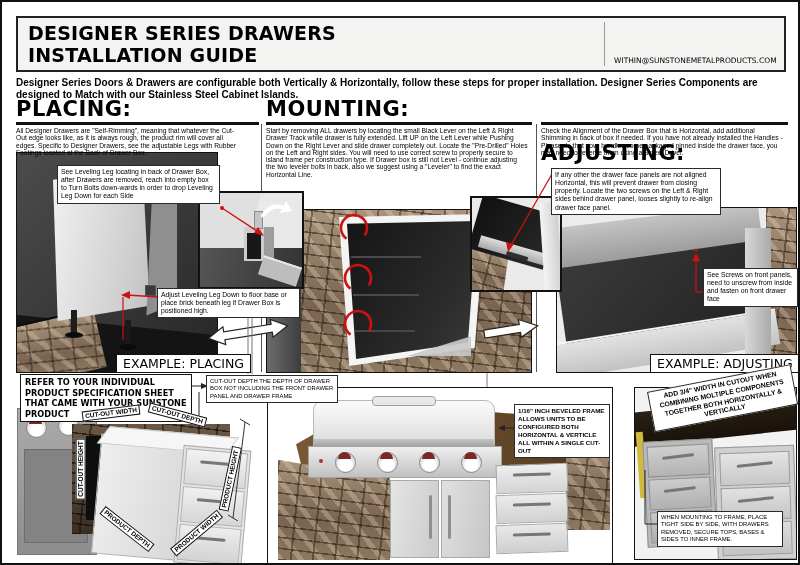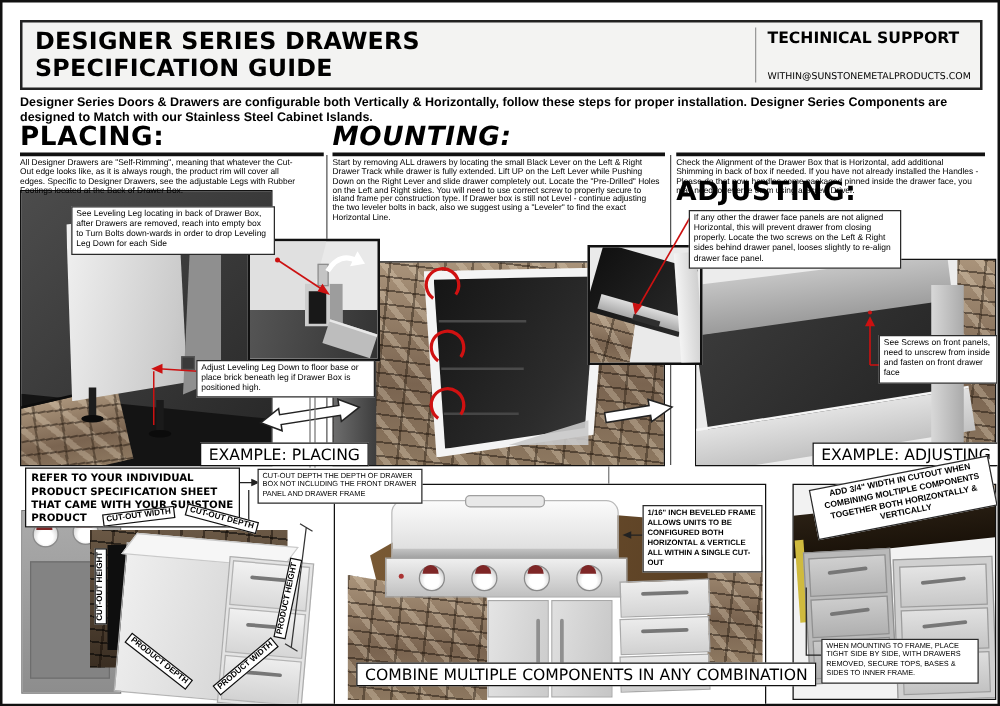--- a/index.html
+++ b/index.html
@@ -48,31 +48,30 @@
   .vhandle{position:absolute;width:3px;background:#8f8f8f;border-radius:2px;}
 </style>
 </head>
 <body>
 
 <div id="page">
 
   <div id="hdr" class="abs">
     <div class="abs hdr-title">
       <div>DESIGNER SERIES DRAWERS</div>
-      <div>SPECIFICATION GUIDE</div>
+      <div>INSTALLATION GUIDE</div>
     </div>
     <div class="abs hdr-div"></div>
-    <div class="abs sup-t">TECHINICAL SUPPORT</div>
     <div class="abs sup-e">WITHIN@SUNSTONEMETALPRODUCTS.COM</div>
   </div>
 
   <div class="abs colh" style="left:14px;top:95px;">PLACING:</div>
 
   <div id="intro" class="abs">Designer Series Doors &amp; Drawers are configurable both Vertically &amp; Horizontally, follow these steps for proper installation. Designer Series Components are designed to Match with our Stainless Steel Cabinet Islands.</div>
-  <div class="abs colh" style="left:264px;top:95px;font-style:italic;">MOUNTING:</div>
+  <div class="abs colh" style="left:264px;top:95px;">MOUNTING:</div>
   <div class="abs colh" style="left:539px;top:95px;margin-top:44px;">ADJUSTING:</div>
   <div class="abs rule" style="left:14px;top:120px;width:243px;"></div>
   <div class="abs rule" style="left:264px;top:120px;width:266px;"></div>
   <div class="abs rule" style="left:539px;top:120px;width:247px;"></div>
   <div class="abs vdiv" style="left:259px;top:122px;height:248px;"></div>
   <div class="abs vdiv" style="left:534px;top:122px;height:248px;"></div>
 
   <div class="abs colbody" style="left:14px;top:125px;width:222px;">All Designer Drawers are "Self-Rimming", meaning that whatever the Cut-Out edge looks like, as it is always rough, the product rim will cover all edges. Specific to Designer Drawers, see the adjustable Legs with Rubber Footings located at the Back of Drawer Box.</div>
   <div class="abs colbody" style="left:264px;top:125px;width:262px;">Start by removing ALL drawers by locating the small Black Lever on the Left &amp; Right Drawer Track while drawer is fully extended. Lift UP on the Left Lever while Pushing Down on the Right Lever and slide drawer completely out. Locate the "Pre-Drilled" Holes on the Left and Right sides. You will need to use correct screw to properly secure to island frame per construction type. If Drawer box is still not Level - continue adjusting the two leveler bolts in back, also we suggest using a "Leveler" to find the exact Horizontal Line.</div>
   <div class="abs colbody" style="left:539px;top:125px;width:242px;">Check the Alignment of the Drawer Box that is Horizontal, add additional Shimming in back of box if needed. If you have not already installed the Handles - Please do that now, handles come packaged pinned inside the drawer face, you may need to reverse them using a Screw Driver.</div>
@@ -126,21 +125,21 @@
     <div class="abs" style="left:6px;top:48px;width:80px;height:12px;background:linear-gradient(180deg,#dedede,#a8a8a8);transform:rotate(16deg);"></div>
     <div class="abs" style="left:34px;top:56px;width:22px;height:5px;background:#2f2f2f;transform:rotate(16deg);"></div>
     <div class="abs" style="right:0;top:4px;width:18px;height:88px;background:linear-gradient(90deg,#f4f4f4,#cfcfcf);transform:rotate(-4deg);"></div>
   </div>
 
   <div class="abs co" style="left:55px;top:163px;width:163px;">See Leveling Leg locating in back of Drawer Box, after Drawers are removed, reach into empty box to Turn Bolts down-wards in order to drop Leveling Leg Down for each Side</div>
   <div class="abs co" style="left:155px;top:286px;width:143px;">Adjust Leveling Leg Down to floor base or place brick beneath leg if Drawer Box is positioned high.</div>
   <div class="abs co" style="left:549px;top:166px;width:170px;">If any other the drawer face panels are not aligned Horizontal, this will prevent drawer from closing properly. Locate the two screws on the Left &amp; Right sides behind drawer panel, looses slightly to re-align drawer face panel.</div>
   <div class="abs co" style="left:701px;top:266px;width:95px;">See Screws on front panels, need to unscrew from inside and fasten on front drawer face</div>
 
-  <div class="abs exl" style="left:114px;top:352px;margin-left:44px;">EXAMPLE: PLACING</div>
+  <div class="abs exl" style="left:114px;top:352px;">EXAMPLE: PLACING</div>
   <div class="abs exl" style="left:648px;top:352px;">EXAMPLE: ADJUSTING</div>
 
   <div class="abs specbox" style="left:18px;top:372px;width:172px;">REFER TO YOUR INDIVIDUAL PRODUCT SPECIFICATION SHEET THAT CAME WITH YOUR SUNSTONE PRODUCT</div>
   <div class="abs co co-sm" style="left:204px;top:373px;width:132px;">CUT-OUT DEPTH THE DEPTH OF DRAWER BOX NOT INCLUDING THE FRONT DRAWER PANEL AND DRAWER FRAME</div>
 
   <div class="abs" style="left:14px;top:404px;width:248px;height:158px;z-index:10;">
     <div class="abs" style="left:1px;top:2px;width:78px;height:145px;background:linear-gradient(180deg,#ababab,#8d8d8d);border:1px solid #777;">
       <div class="knob" style="left:8px;top:8px;">
           <i></i>
         </div>
@@ -212,21 +211,20 @@
         </div>
       <div class="abs" style="left:0;top:30px;width:70px;height:27px;background:linear-gradient(180deg,#ebebeb,#d1d1d1);border:1px solid #a9a9a9;transform:rotate(-2deg);">
           <div class="hhandle" style="left:16px;top:8px;width:38px;"></div>
         </div>
       <div class="abs" style="left:0;top:60px;width:70px;height:27px;background:linear-gradient(180deg,#e8e8e8,#cecece);border:1px solid #a9a9a9;transform:rotate(-2deg);">
           <div class="hhandle" style="left:16px;top:8px;width:38px;"></div>
         </div>
     </div>
   </div>
   <div class="abs co" style="left:512px;top:402px;width:96px;font-weight:bold;font-size:6.2px;line-height:1.28;">1/16" INCH BEVELED FRAME ALLOWS UNITS TO BE CONFIGURED BOTH HORIZONTAL &amp; VERTICLE ALL WITHIN A SINGLE CUT-OUT</div>
-  <div class="abs exl" style="left:283px;top:528px;">COMBINE MULTIPLE COMPONENTS IN ANY COMBINATION</div>
 
   <div class="abs panel" style="left:632px;top:385px;width:163px;height:173px;background:#f2f2f2;">
     <div class="abs stone" style="left:52px;top:0;width:111px;height:26px;"></div>
     <div class="abs" style="left:-8px;top:16px;width:180px;height:34px;background:linear-gradient(180deg,#2a2014,#1a1209);transform:rotate(-6deg);"></div>
     <div class="abs" style="left:3px;top:44px;width:7px;height:66px;background:#cfba3e;transform:rotate(-4deg);"></div>
     <div class="abs" style="left:10px;top:52px;width:68px;height:104px;transform:rotate(-3deg);background:#b9b9b9;border:1px solid #8f8f8f;">
       <div class="abs" style="left:3px;top:4px;width:60px;height:29px;background:linear-gradient(180deg,#cfcfcf,#b3b3b3);border:1px solid #909090;">
           <div class="hhandle" style="left:14px;top:9px;width:32px;transform:rotate(-4deg);"></div>
         </div>
       <div class="abs" style="left:3px;top:37px;width:60px;height:29px;background:linear-gradient(180deg,#cccccc,#b0b0b0);border:1px solid #909090;">

